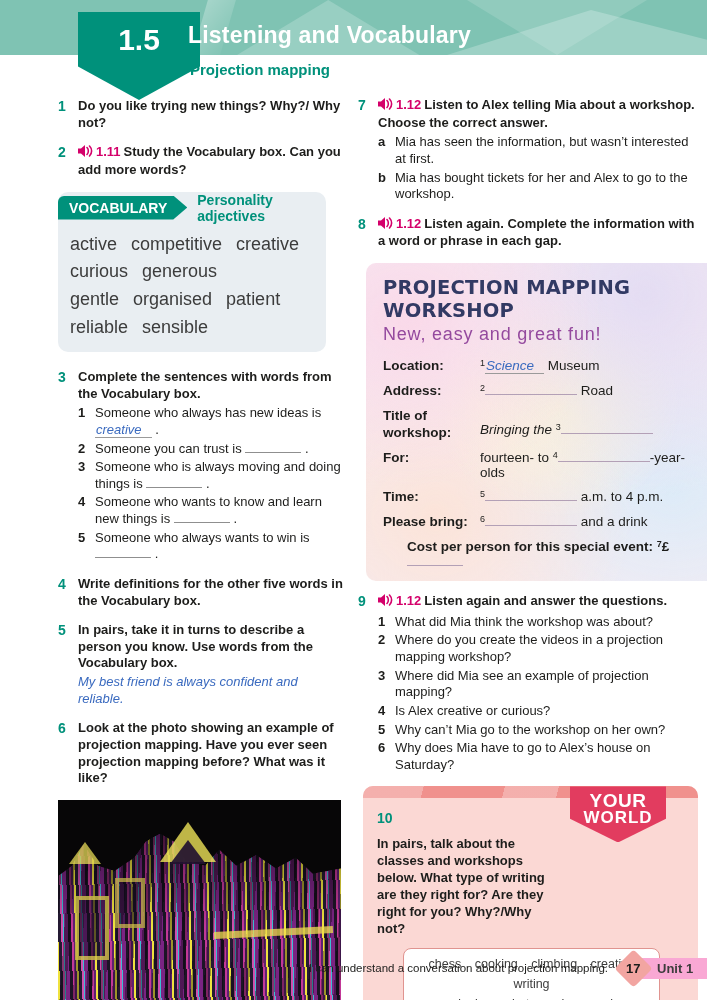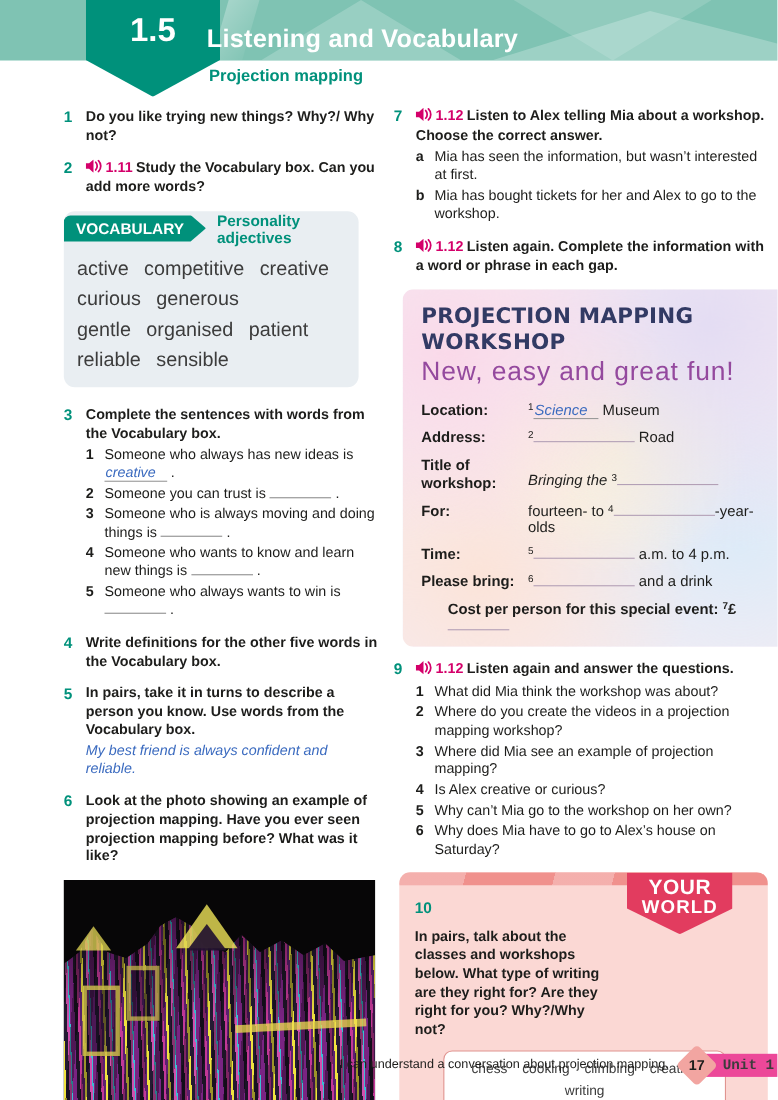--- a/index.html
+++ b/index.html
@@ -7,21 +7,21 @@
   #page { position:relative; width:707px; height:1000px; background:#fff; overflow:hidden; }
 
   
   .band { position:absolute; top:0; left:0; width:707px; height:55px; background:#7fc3b3; overflow:hidden; }
   .chev { position:absolute; top:0; height:55px; }
   .chev1 { right:230px; width:240px; background:rgba(255,255,255,.20); clip-path:polygon(0 100%,38% 0,76% 100%); }
   .chev2 { right:-60px; width:320px; background:rgba(255,255,255,.24); clip-path:polygon(0 100%,45% 18%,100% 100%); }
   .chev3 { right:60px; width:200px; background:rgba(255,255,255,.14); clip-path:polygon(10% 0,55% 100%,100% 0); }
   .slash { position:absolute; left:200px; top:0; width:28px; height:55px;
            background:linear-gradient(to bottom right, rgba(255,255,255,.30), rgba(255,255,255,.04)); transform:skewX(-16deg); }
-  .badge { position:absolute; left:78px; top:0; width:122px; height:88px; background:#00917b;
+  .badge { position:absolute; left:78px; top:12px; width:122px; height:88px; background:#00917b;
            clip-path:polygon(0 0,100% 0,100% 62%,50% 100%,0 62%); text-align:center; }
   .badge span { display:block; margin-top:11px; color:#fff; font-size:30px; font-weight:bold; }
   .page-title { position:absolute; left:188px; top:22px; color:#fff; font-size:23px; font-weight:bold; letter-spacing:.2px; }
   .page-subtitle { position:absolute; left:190px; top:61px; color:#00917b; font-size:15px; font-weight:bold; }
 
   
   .col-left  { position:absolute; left:58px;  top:98px; width:286px; }
   .col-right { position:absolute; left:358px; top:97px; width:342px; }
   .ex { display:flex; margin-bottom:13px; }
   .ex-num { flex:0 0 20px; color:#00917b; font-weight:bold; font-size:14px; line-height:1.2; }
@@ -64,21 +64,21 @@
   
   .ws-box { margin:5px 0 12px 8px; width:349px; border-radius:10px 0 0 10px; padding:13px 20px 12px 17px;
     background:
       radial-gradient(at 12% 18%, rgba(250,215,232,.9) 0%, transparent 45%),
       radial-gradient(at 80% 10%, rgba(226,219,243,.9) 0%, transparent 50%),
       radial-gradient(at 55% 45%, rgba(253,244,215,.9) 0%, transparent 45%),
       radial-gradient(at 20% 80%, rgba(252,227,214,.9) 0%, transparent 50%),
       radial-gradient(at 88% 72%, rgba(220,235,248,.95) 0%, transparent 50%),
       #f6ecf3; }
   .ws-title { font-family:"DejaVu Sans", sans-serif; font-size:19.5px; font-weight:800; color:#323a64; letter-spacing:.2px; }
-  .ws-sub { font-size:24px; color:#94499e; margin-top:2px; letter-spacing:.8px; }
+  .ws-sub { font-size:18px; color:#94499e; margin-top:2px; letter-spacing:.8px; }
   .ws-rows { margin-top:13px; }
   .ws-row { display:flex; margin-bottom:9px; font-size:13.5px; color:#1d1d1b; }
   .ws-label { flex:0 0 97px; font-weight:bold; line-height:1.2; }
   .ws-val { flex:1; }
   .ws-val-low { margin-top:14px; }
   .ws-gap { display:inline-block; width:92px; border-bottom:1px solid #b3a0b6; height:11px; }
   .ws-sup, sup { font-size:9px; vertical-align:4px; }
   .ws-it { font-style:italic; }
   .ws-cost { font-weight:bold; font-size:13.5px; margin-top:3px; color:#1d1d1b;margin-left:24px; }
   .ws-cost .gap { width:56px; border-color:#b3a0b6; }
@@ -97,22 +97,22 @@
   .ex10 .ex-num { flex:0 0 26px; }
   .word-box { background:#fff; border:1px solid #e09490; border-radius:8px; padding:5px 8px; text-align:center;
     margin:10px 24px 9px 26px; font-size:12.5px; color:#3c3c3c; word-spacing:10px; line-height:1.6; }
 
   
   .footer { position:absolute; left:0; top:953px; width:707px; height:30px; display:flex; align-items:center; justify-content:flex-end; }
   .cando { font-size:11.5px; color:#1d1d1b; margin-right:12px; }
   .page-diamond { width:27px; height:27px; background:#f2a5a1; transform:rotate(45deg); border-radius:4px;
     margin-right:-14px; position:relative; z-index:2; display:flex; align-items:center; justify-content:center; }
   .page-diamond span { transform:rotate(-45deg); font-weight:bold; font-size:13px; color:#1d1d1b; }
-  .unit-band { width:74px; height:21px; background:#ec4899; display:flex; align-items:center; padding-left:24px;
-    font-size:13px; font-weight:bold; color:#3c3c3c;font-family:Liberation Mono, monospace; }
+  .unit-band { width:74px; height:21px; background:#f9a8d4; display:flex; align-items:center; padding-left:24px;
+    font-size:13px; font-weight:bold; color:#3c3c3c; }
 </style>
 </head>
 <body>
 
 <div id="page">
 
   <div class="band">
     <div class="chev chev1"></div>
     <div class="chev chev2"></div>
     <div class="chev chev3"></div>

